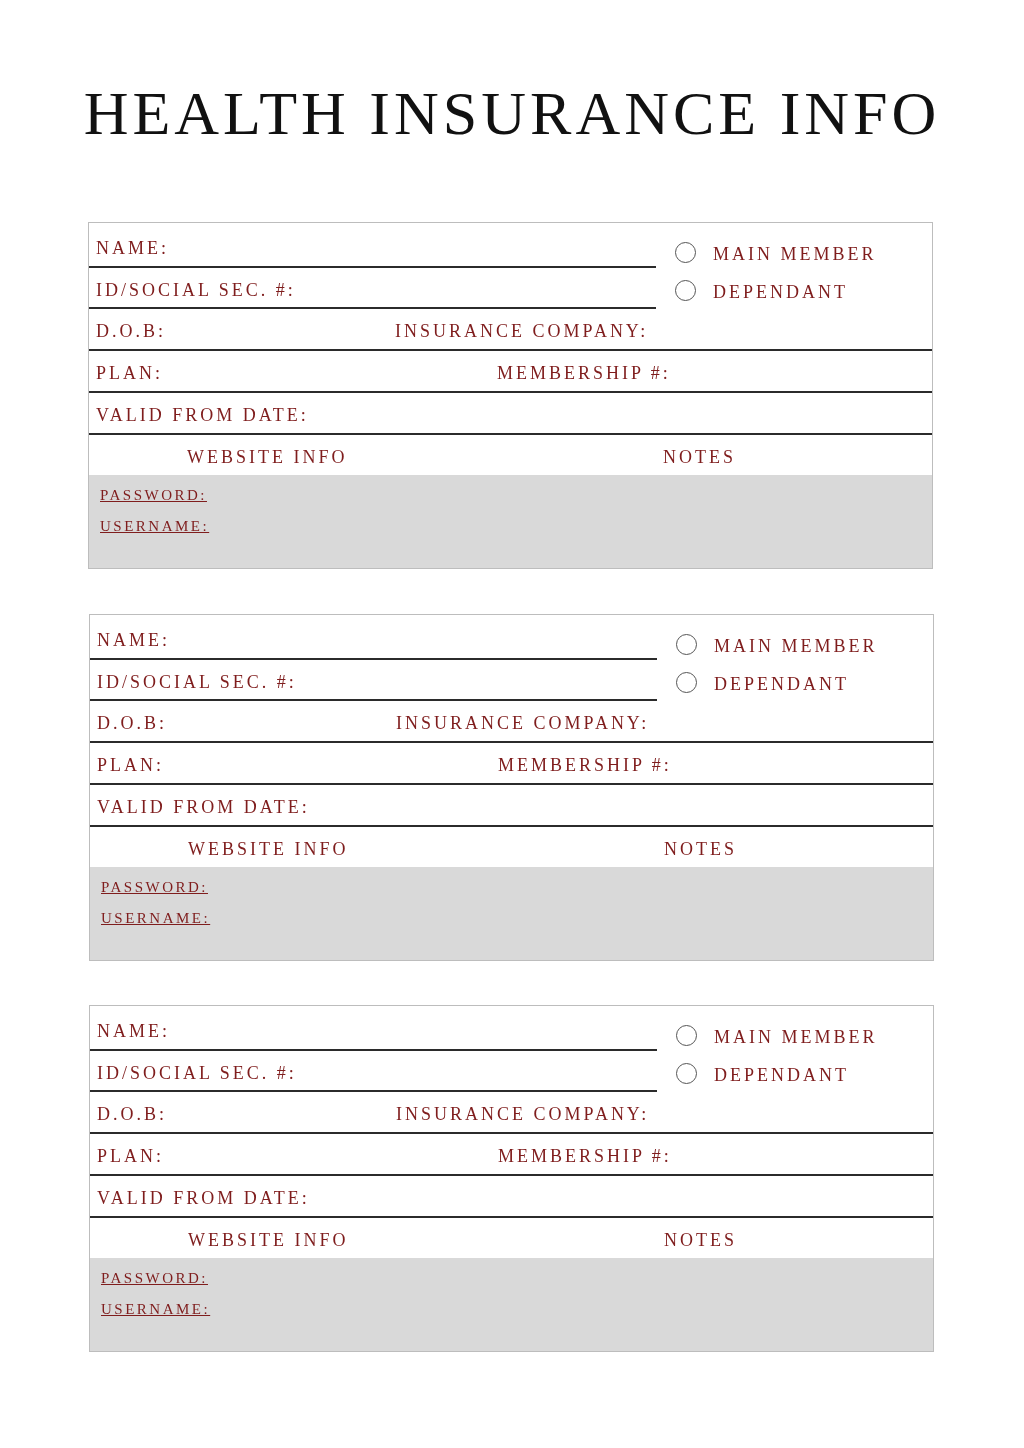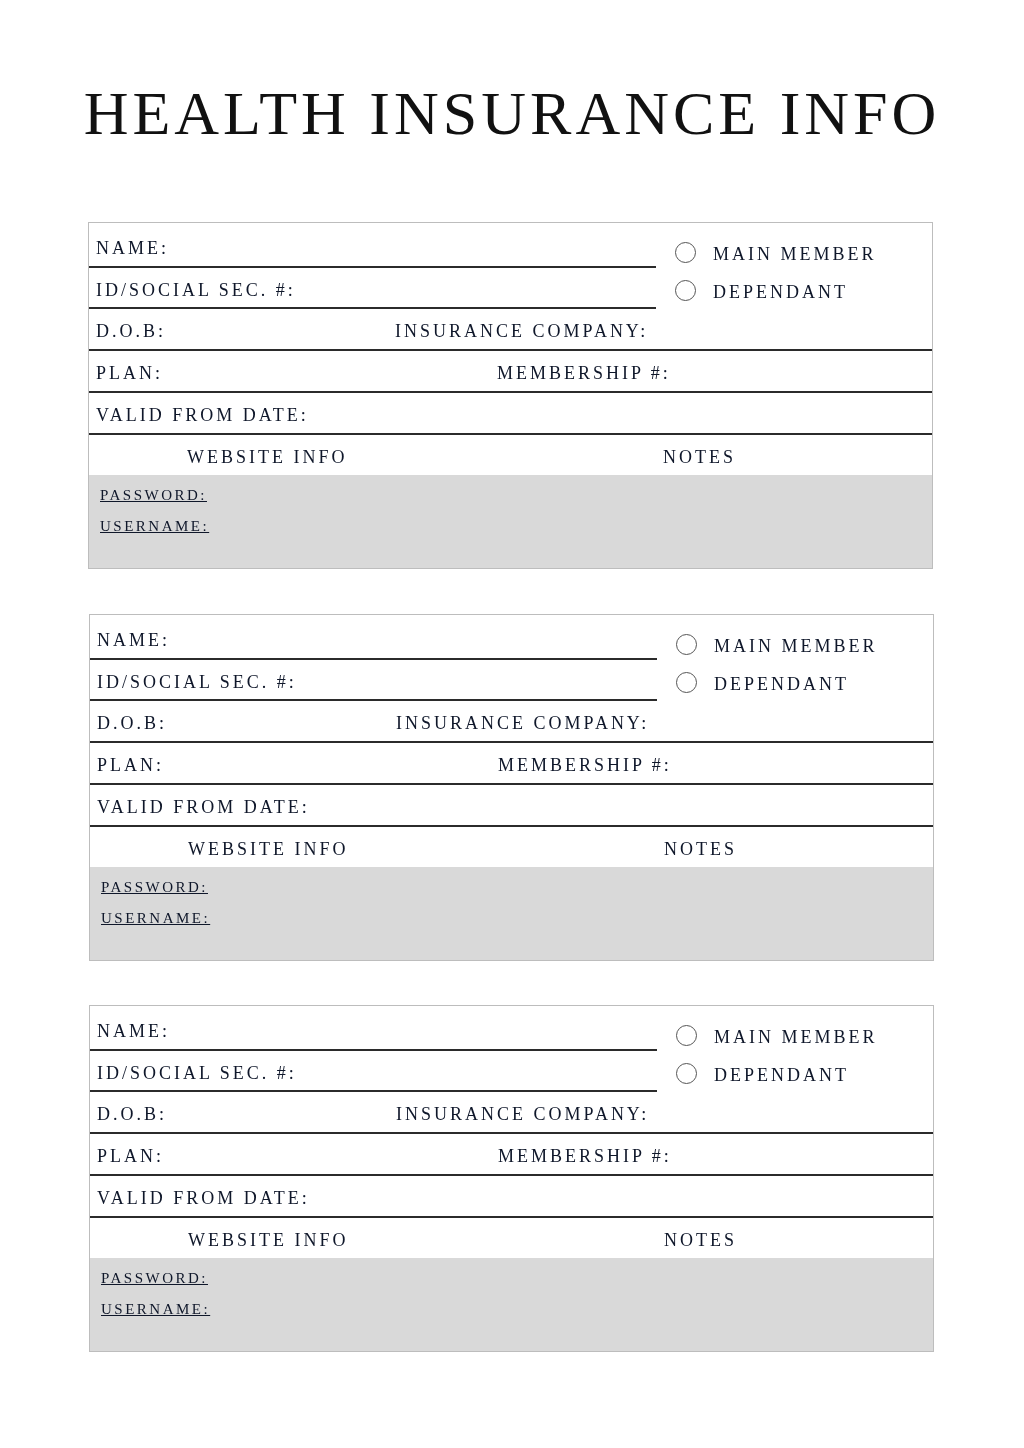--- a/index.html
+++ b/index.html
@@ -1,19 +1,19 @@
 <!DOCTYPE html>
 <html><head>
 <meta charset="utf-8">
 <style>
   html, body { margin:0; padding:0; background:#ffffff; }
   body { width:1024px; height:1448px; position:relative; overflow:hidden; font-family:"DejaVu Serif", "Liberation Serif", serif; color:#4a4a4a; }
   .title { position:absolute; top:78px; left:0; width:1024px; text-align:center; font-family:"Liberation Serif", serif; font-size:62px; letter-spacing:4px; color:#111; font-weight:normal; margin:0; line-height:70px; }
   .card { position:absolute; left:88px; width:845px; height:347px; border:1px solid #bdbdbd; box-sizing:border-box; background:#fff; }
-  .lbl { position:absolute; font-family:"Liberation Serif", serif; font-size:18px; letter-spacing:3px; color:#0f172a; white-space:nowrap; line-height:20px; }
+  .lbl { position:absolute; font-family:"Liberation Serif", serif; font-size:18px; letter-spacing:3px; color:#7f1d1d; white-space:nowrap; line-height:20px; }
   .small { font-size:15px; letter-spacing:2.5px;text-decoration:underline; }
   .hline { position:absolute; height:2px; background:#2b2b2b; }
   .radio { position:absolute; width:21px; height:21px; border:1.3px solid #555; border-radius:50%; box-sizing:border-box; }
   .gray { position:absolute; left:0; right:0; top:252px; bottom:0; background:#d9d9d9; }
 </style>
 </head>
 <body>
 
 <h1 class="title">HEALTH INSURANCE INFO</h1>
 

